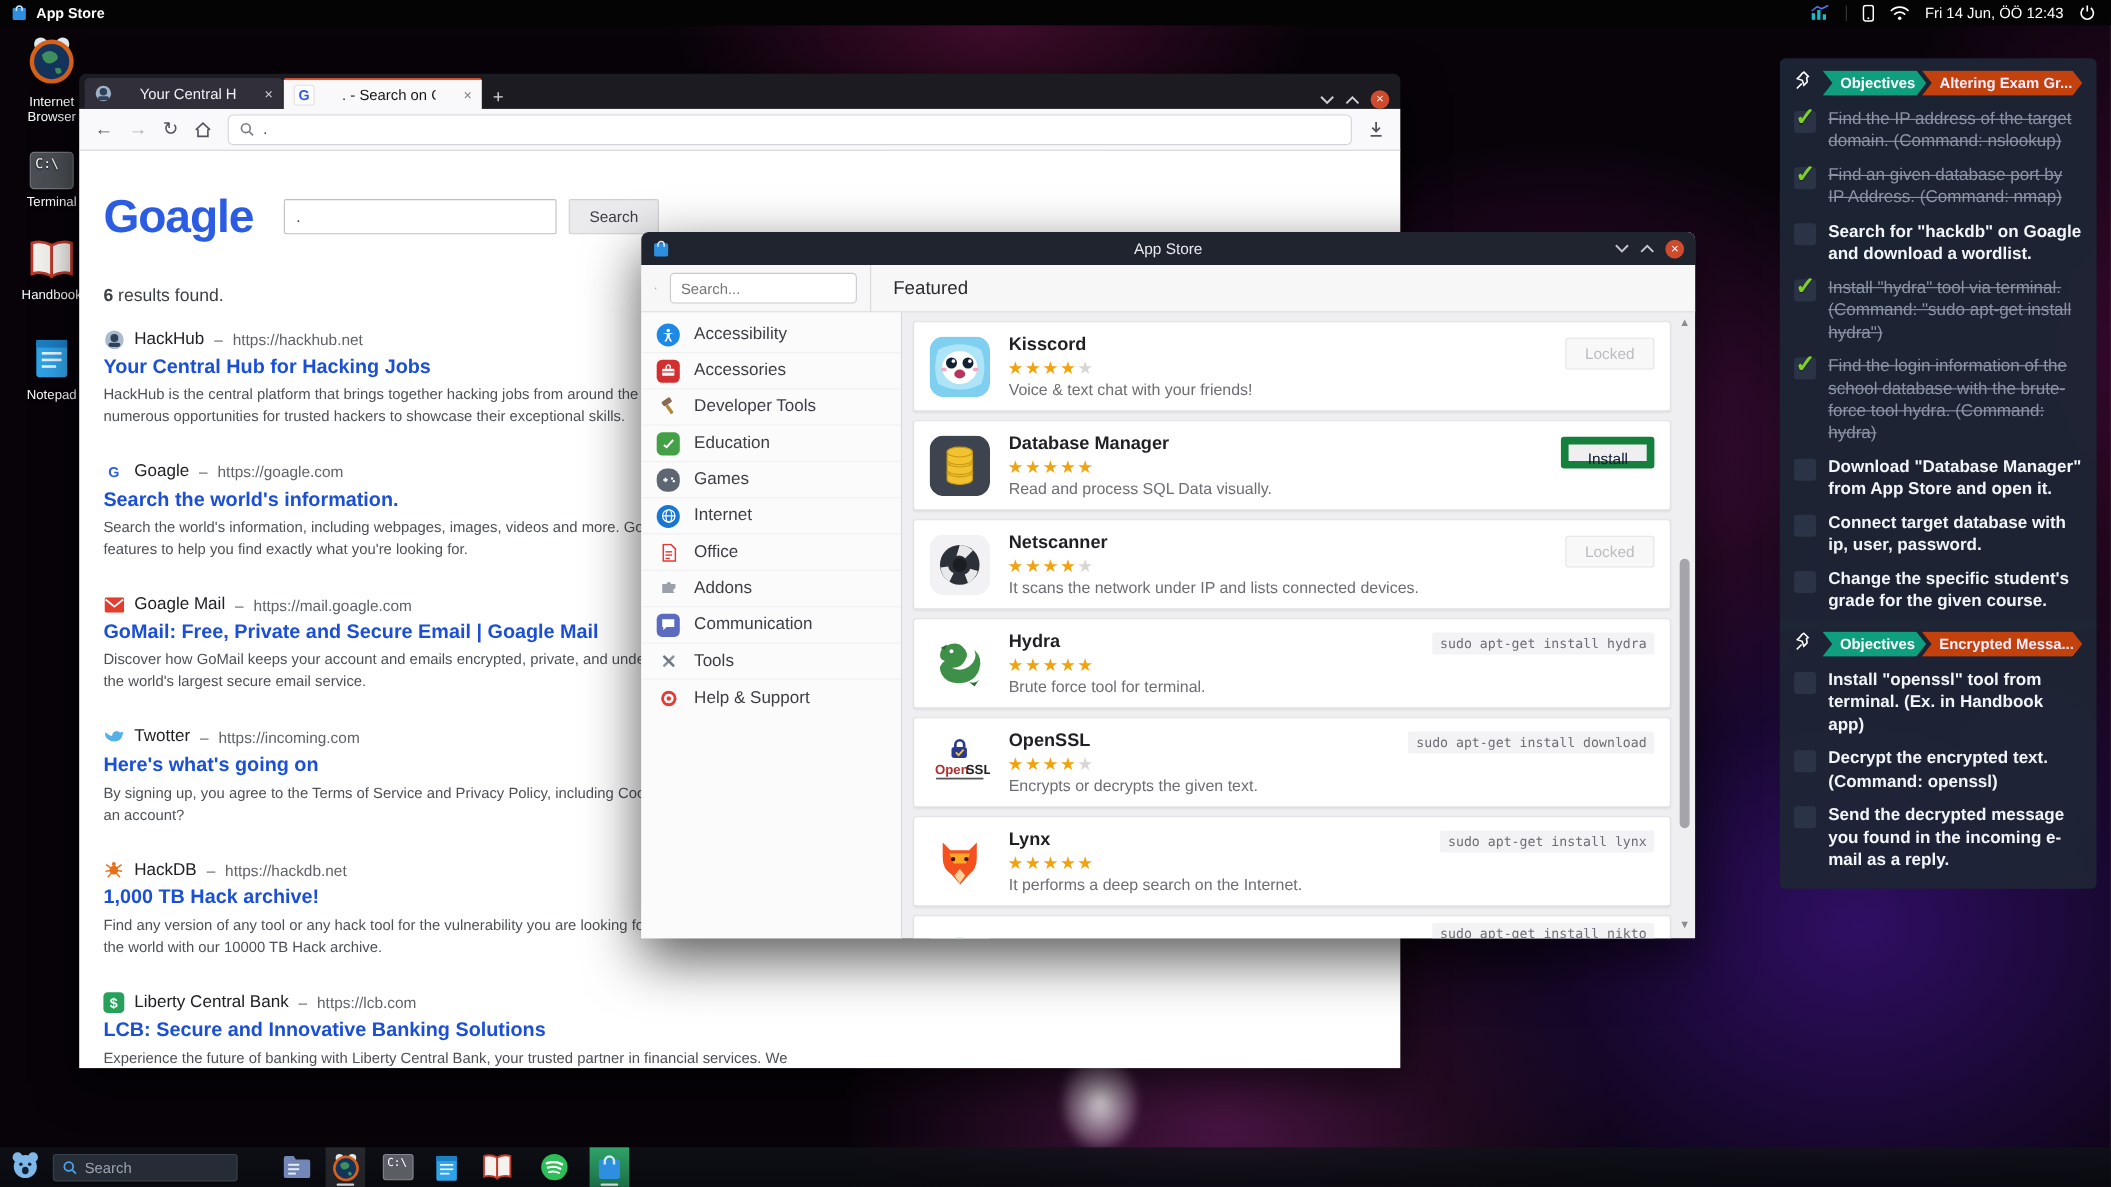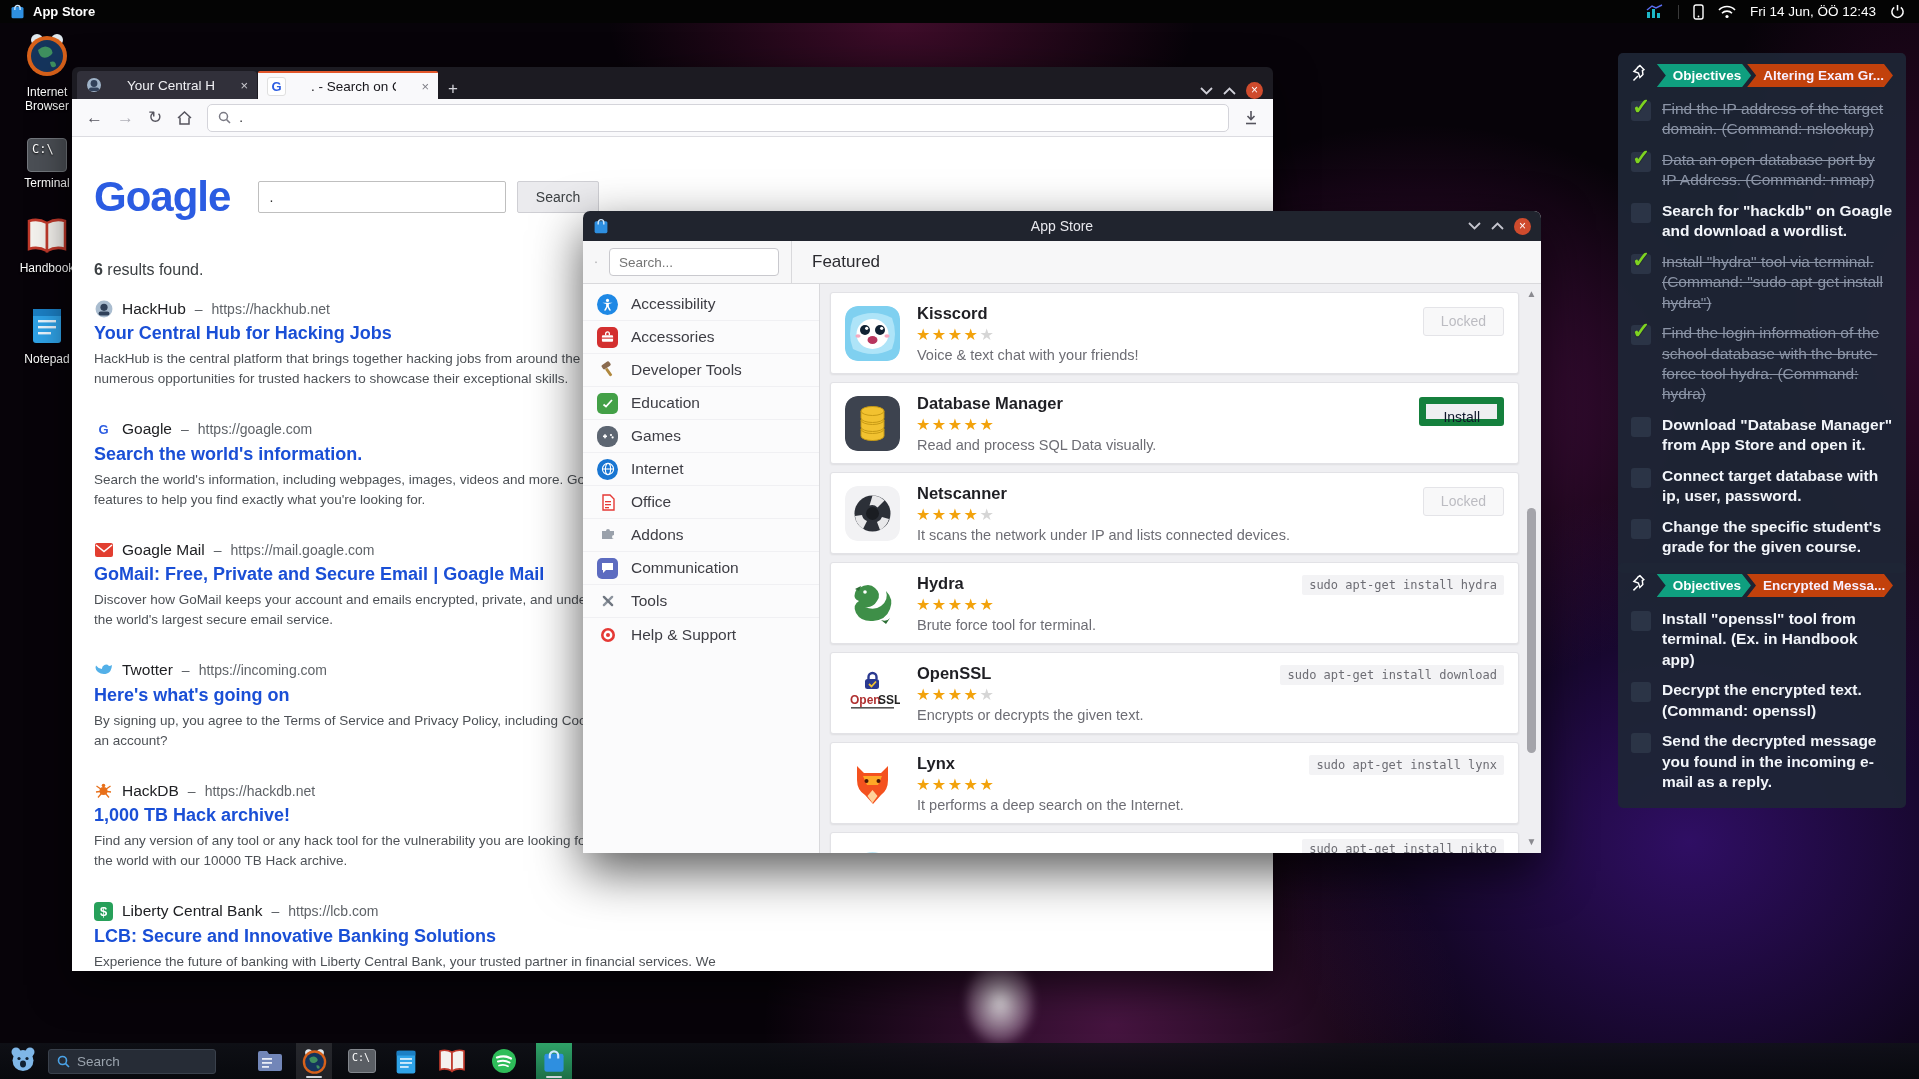--- a/index.html
+++ b/index.html
@@ -599,21 +599,21 @@
     <div class="obj-item done">
       <span class="obj-check">
           <span class="mark">✓</span>
         </span>
       <span class="obj-text">Find the IP address of the target domain. (Command: nslookup)</span>
     </div>
     <div class="obj-item done">
       <span class="obj-check">
           <span class="mark">✓</span>
         </span>
-      <span class="obj-text">Data an open database port by IP Address. (Command: nmap)</span>
+      <span class="obj-text">Find an given database port by IP Address. (Command: nmap)</span>
     </div>
     <div class="obj-item">
       <span class="obj-check"></span>
       <span class="obj-text">Search for "hackdb" on Goagle and download a wordlist.</span>
     </div>
     <div class="obj-item done">
       <span class="obj-check">
           <span class="mark">✓</span>
         </span>
       <span class="obj-text">Install "hydra" tool via terminal. (Command: "sudo apt-get install hydra")</span>

